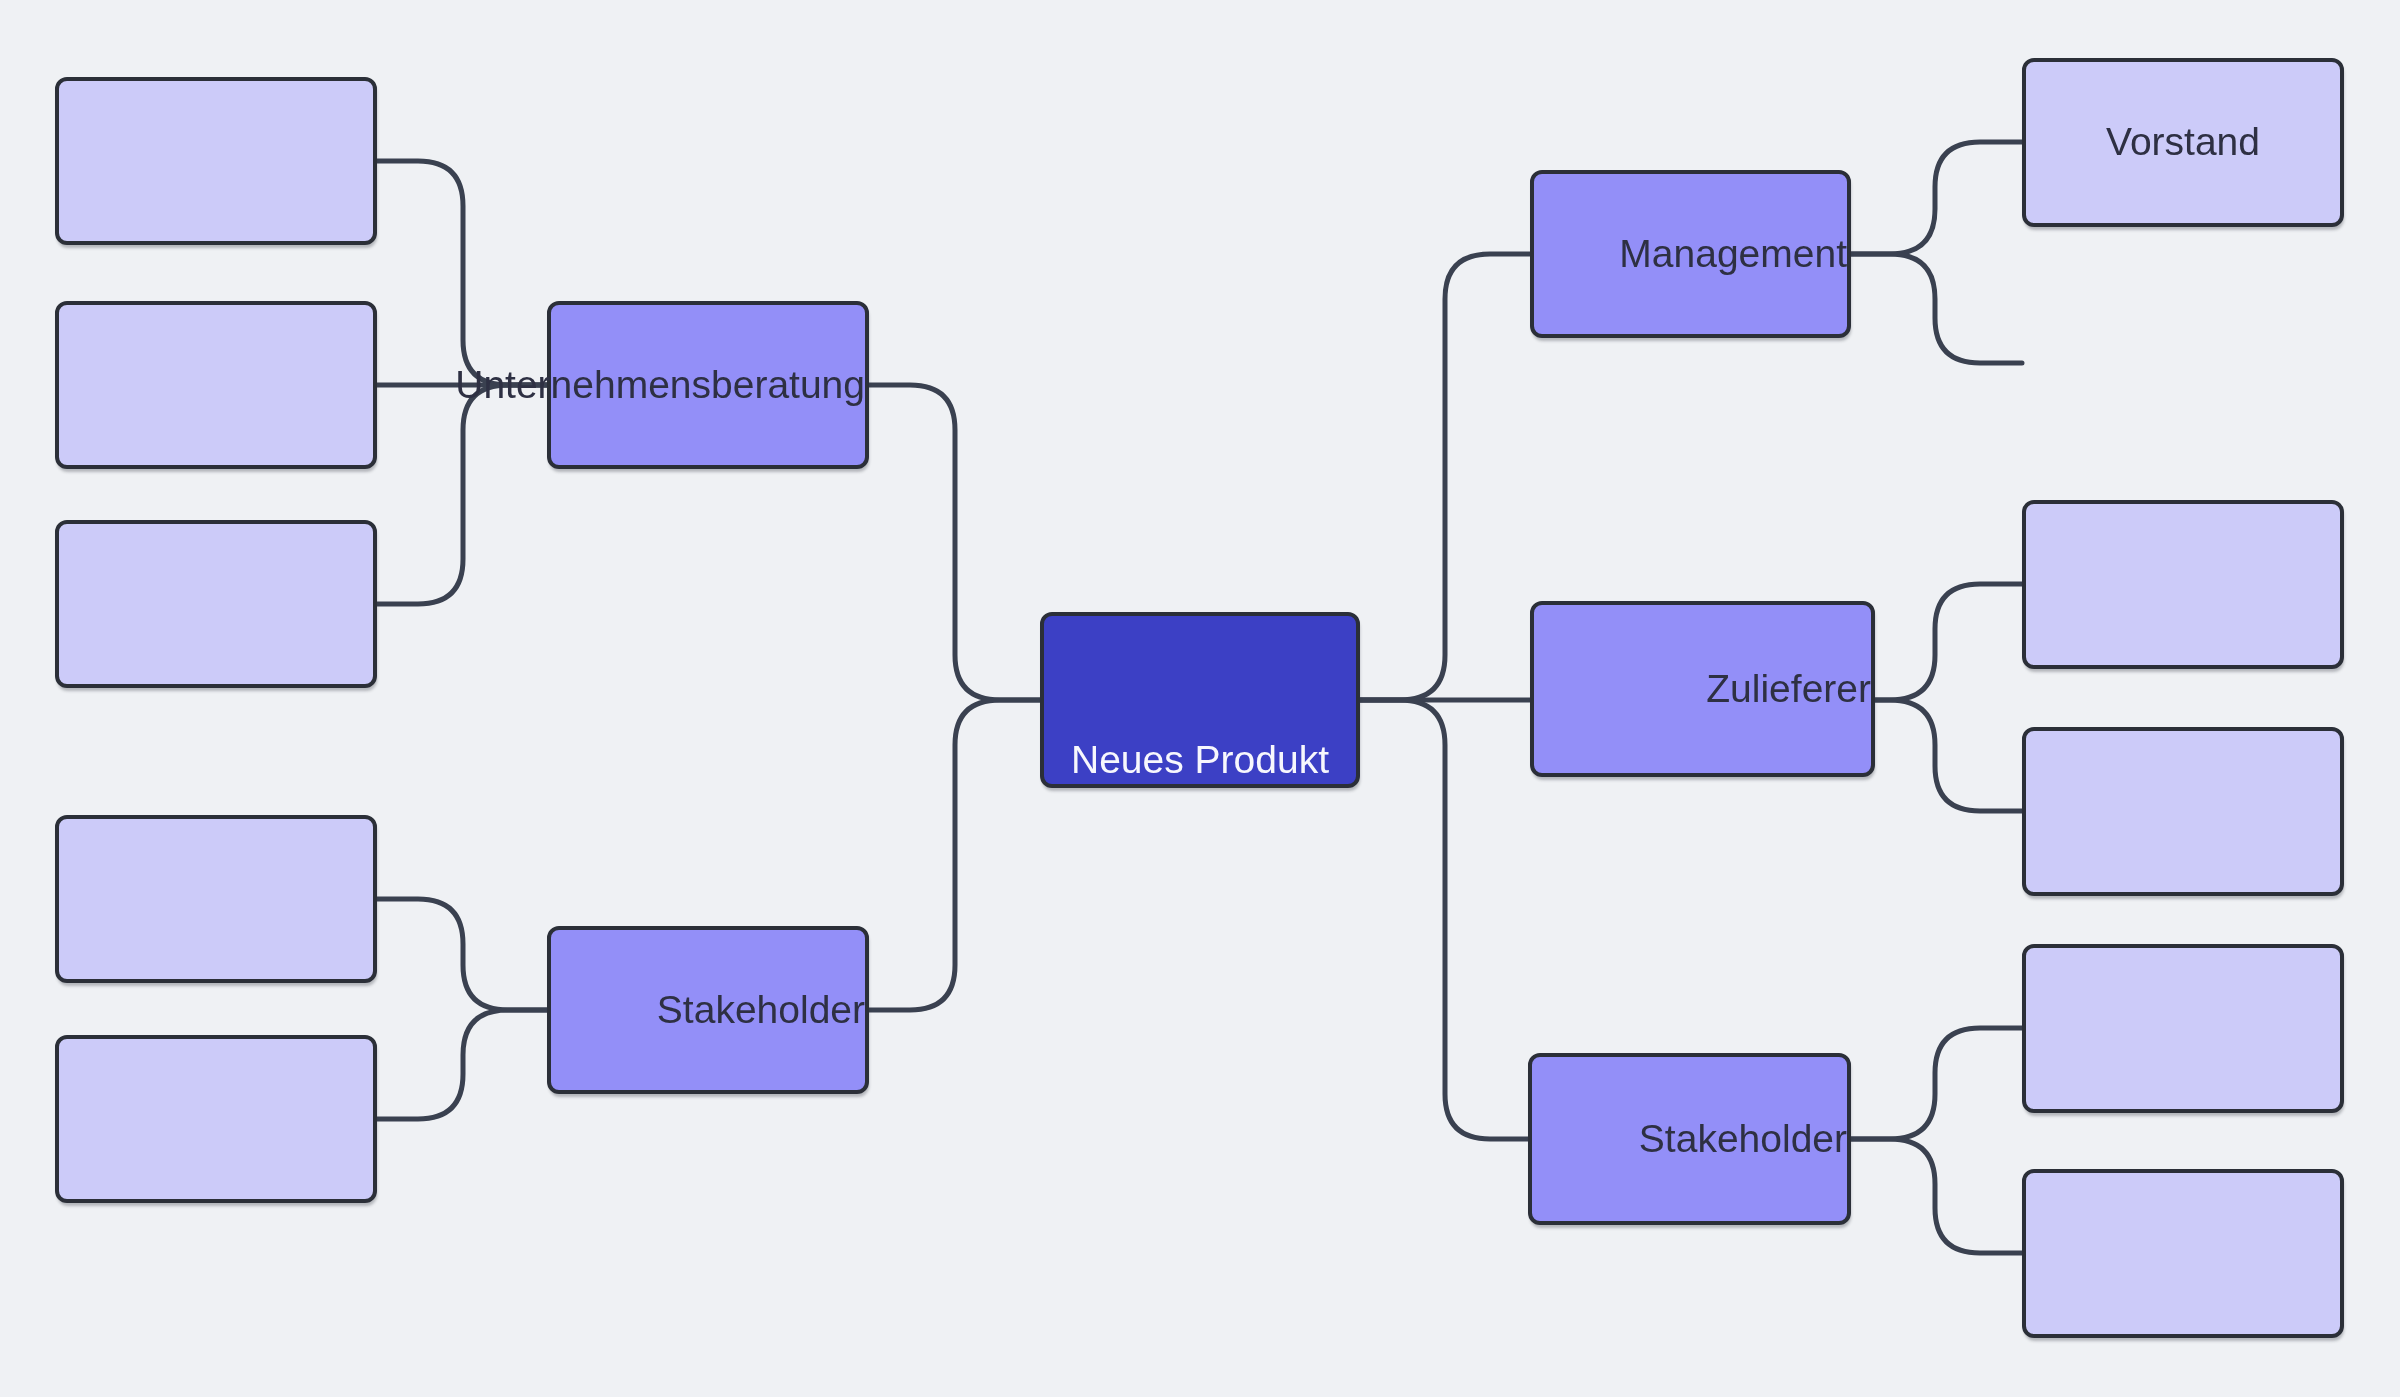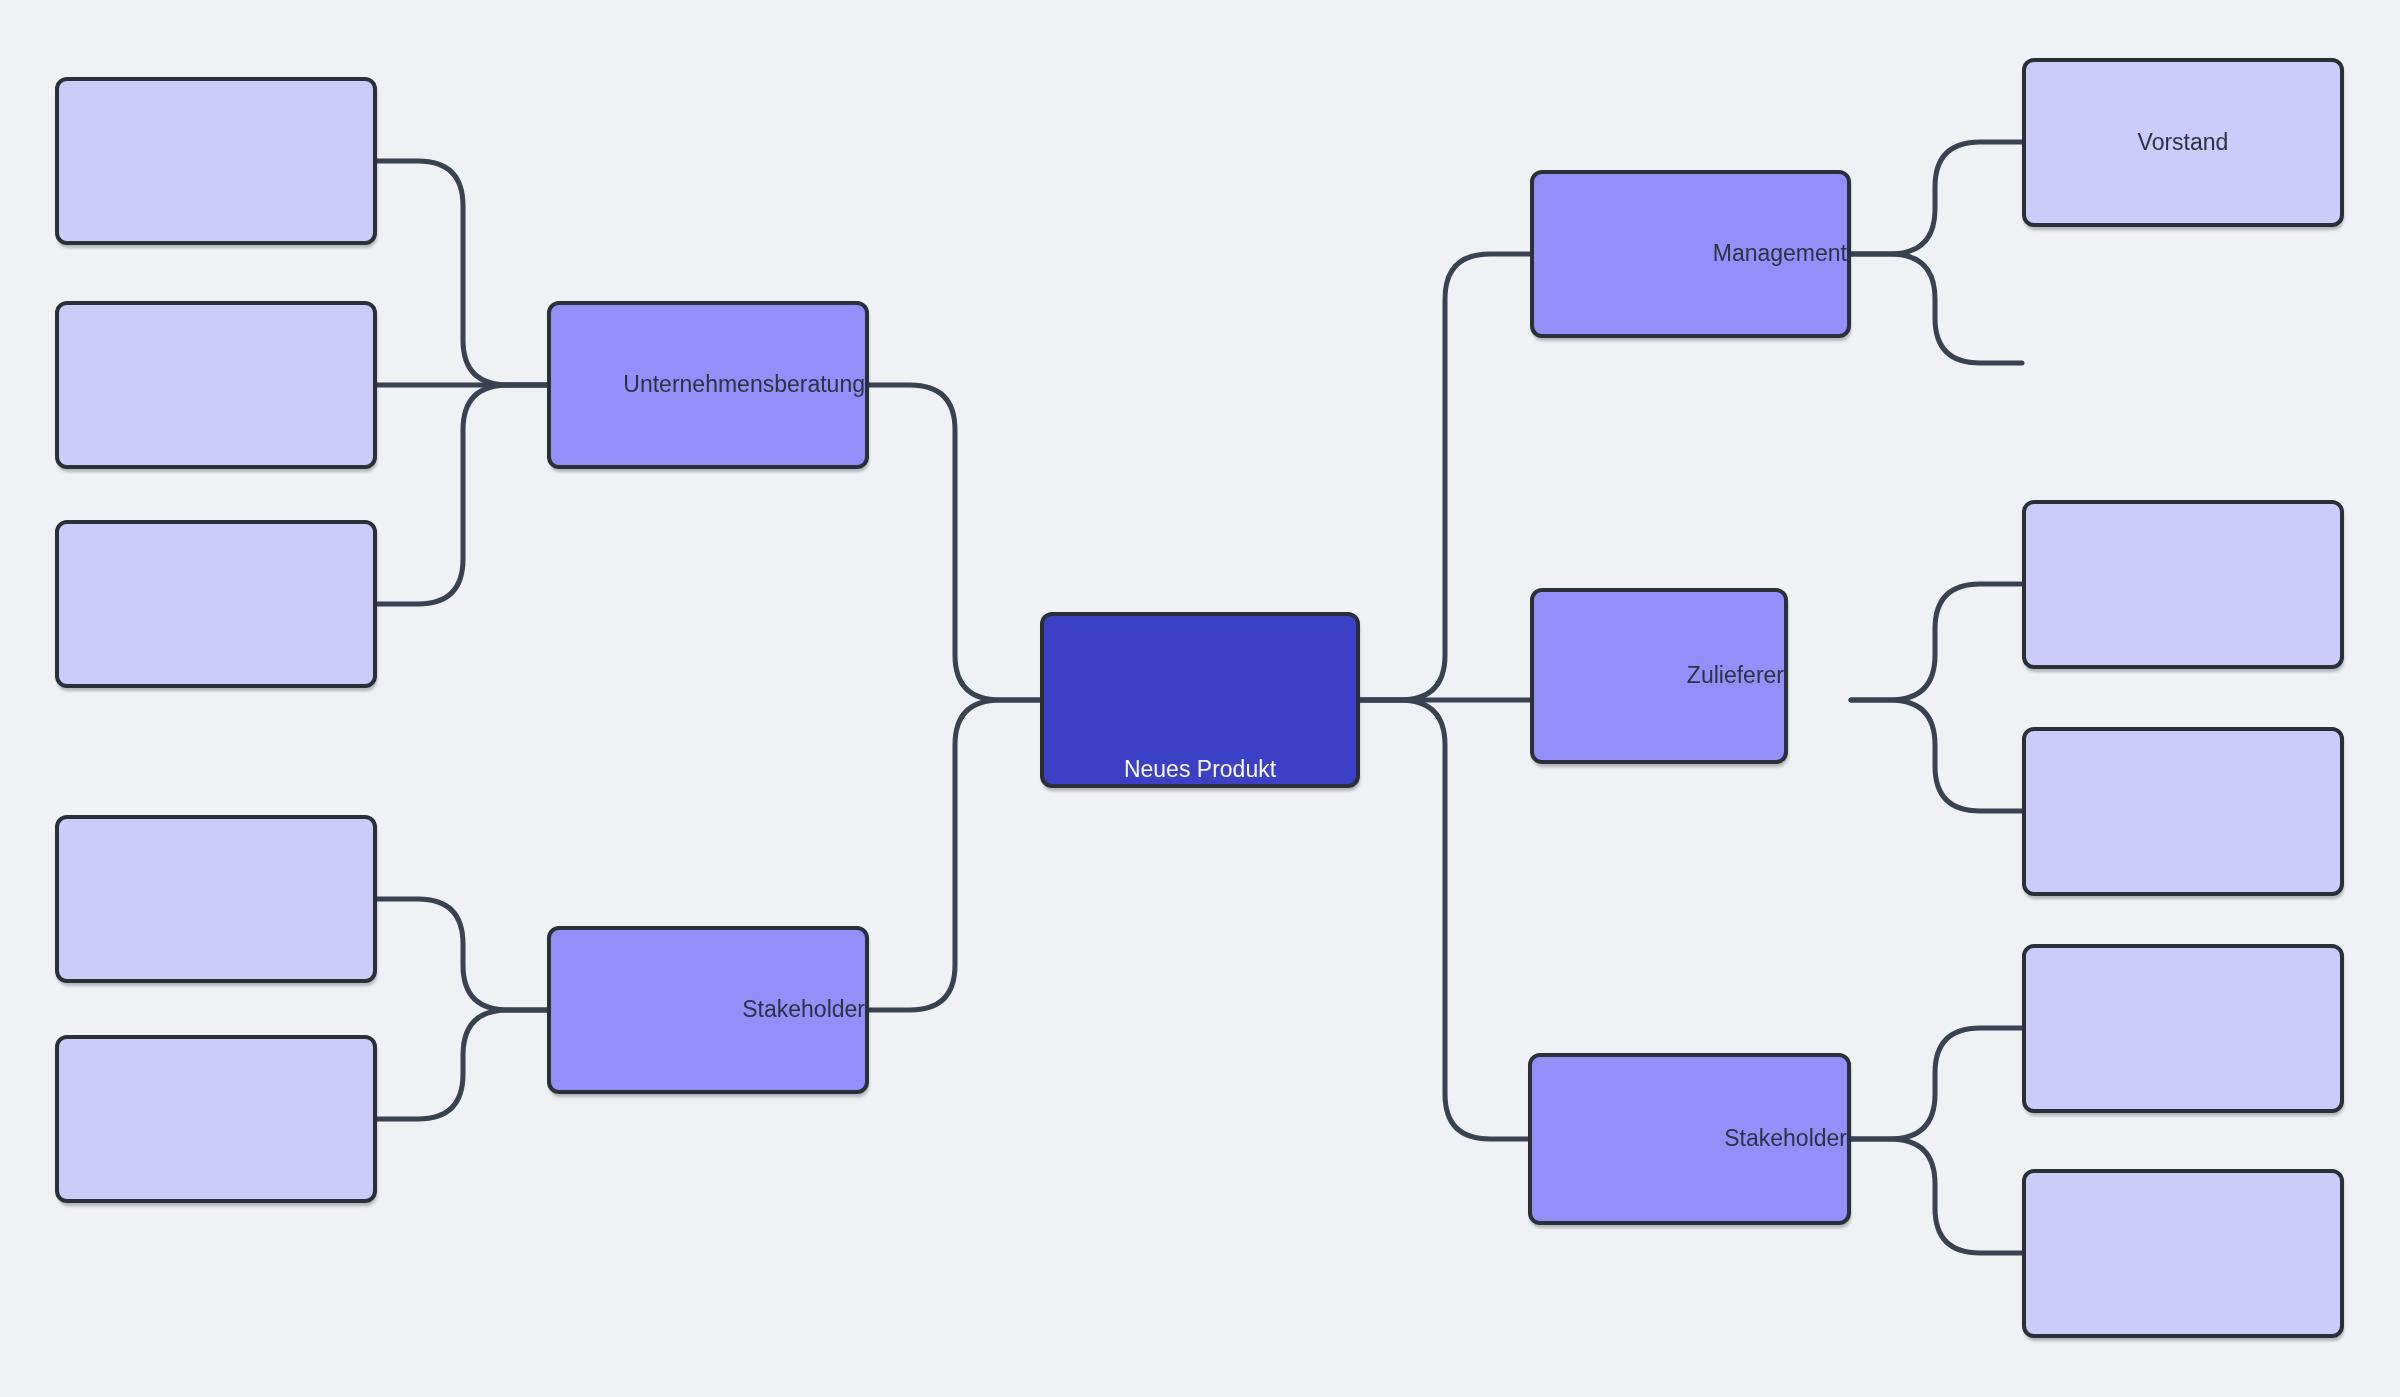--- a/index.html
+++ b/index.html
@@ -36,21 +36,21 @@
     stroke-linejoin:round;
   }
   .node{
     position:absolute;
     display:flex;
     align-items:center;
     justify-content:center;
     border:4.5px solid var(--node-border);
     border-radius:12px;
     box-shadow:1px 4px 3px -1px rgba(43,47,56,0.30);
-    font-size:23px;
+    font-size:39px;
     line-height:1.2;
     color:var(--node-text);
     white-space:nowrap;
   }
   .node .label{white-space:nowrap;}
   .node.leaf{background:var(--leaf-fill);}
   .node.branch{background:var(--branch-fill);justify-content:flex-end;}
   .node.root{
     background:var(--root-fill);
     color:var(--root-text);
@@ -111,21 +111,21 @@
     <span class="label">Stakeholder</span>
   </div>
 
   <div class="node root" style="left:1040px;top:612px;width:320px;height:176px">
     <span class="label">Neues Produkt</span>
   </div>
 
   <div class="node branch" style="left:1530px;top:170px;width:321px;height:168px">
     <span class="label">Management</span>
   </div>
-  <div class="node branch" style="left:1530px;top:588px;width:258px;height:176px">
+  <div class="node branch" style="left:1530px;top:601px;width:345px;height:176px">
     <span class="label">Zulieferer</span>
   </div>
   <div class="node branch" style="left:1528px;top:1053px;width:323px;height:172px">
     <span class="label">Stakeholder</span>
   </div>
 
   <div class="node leaf" style="left:2022px;top:58px;width:322px;height:169px">
     <span class="label">Vorstand</span>
   </div>
   <div class="node leaf" style="left:2022px;top:500px;width:322px;height:169px">

